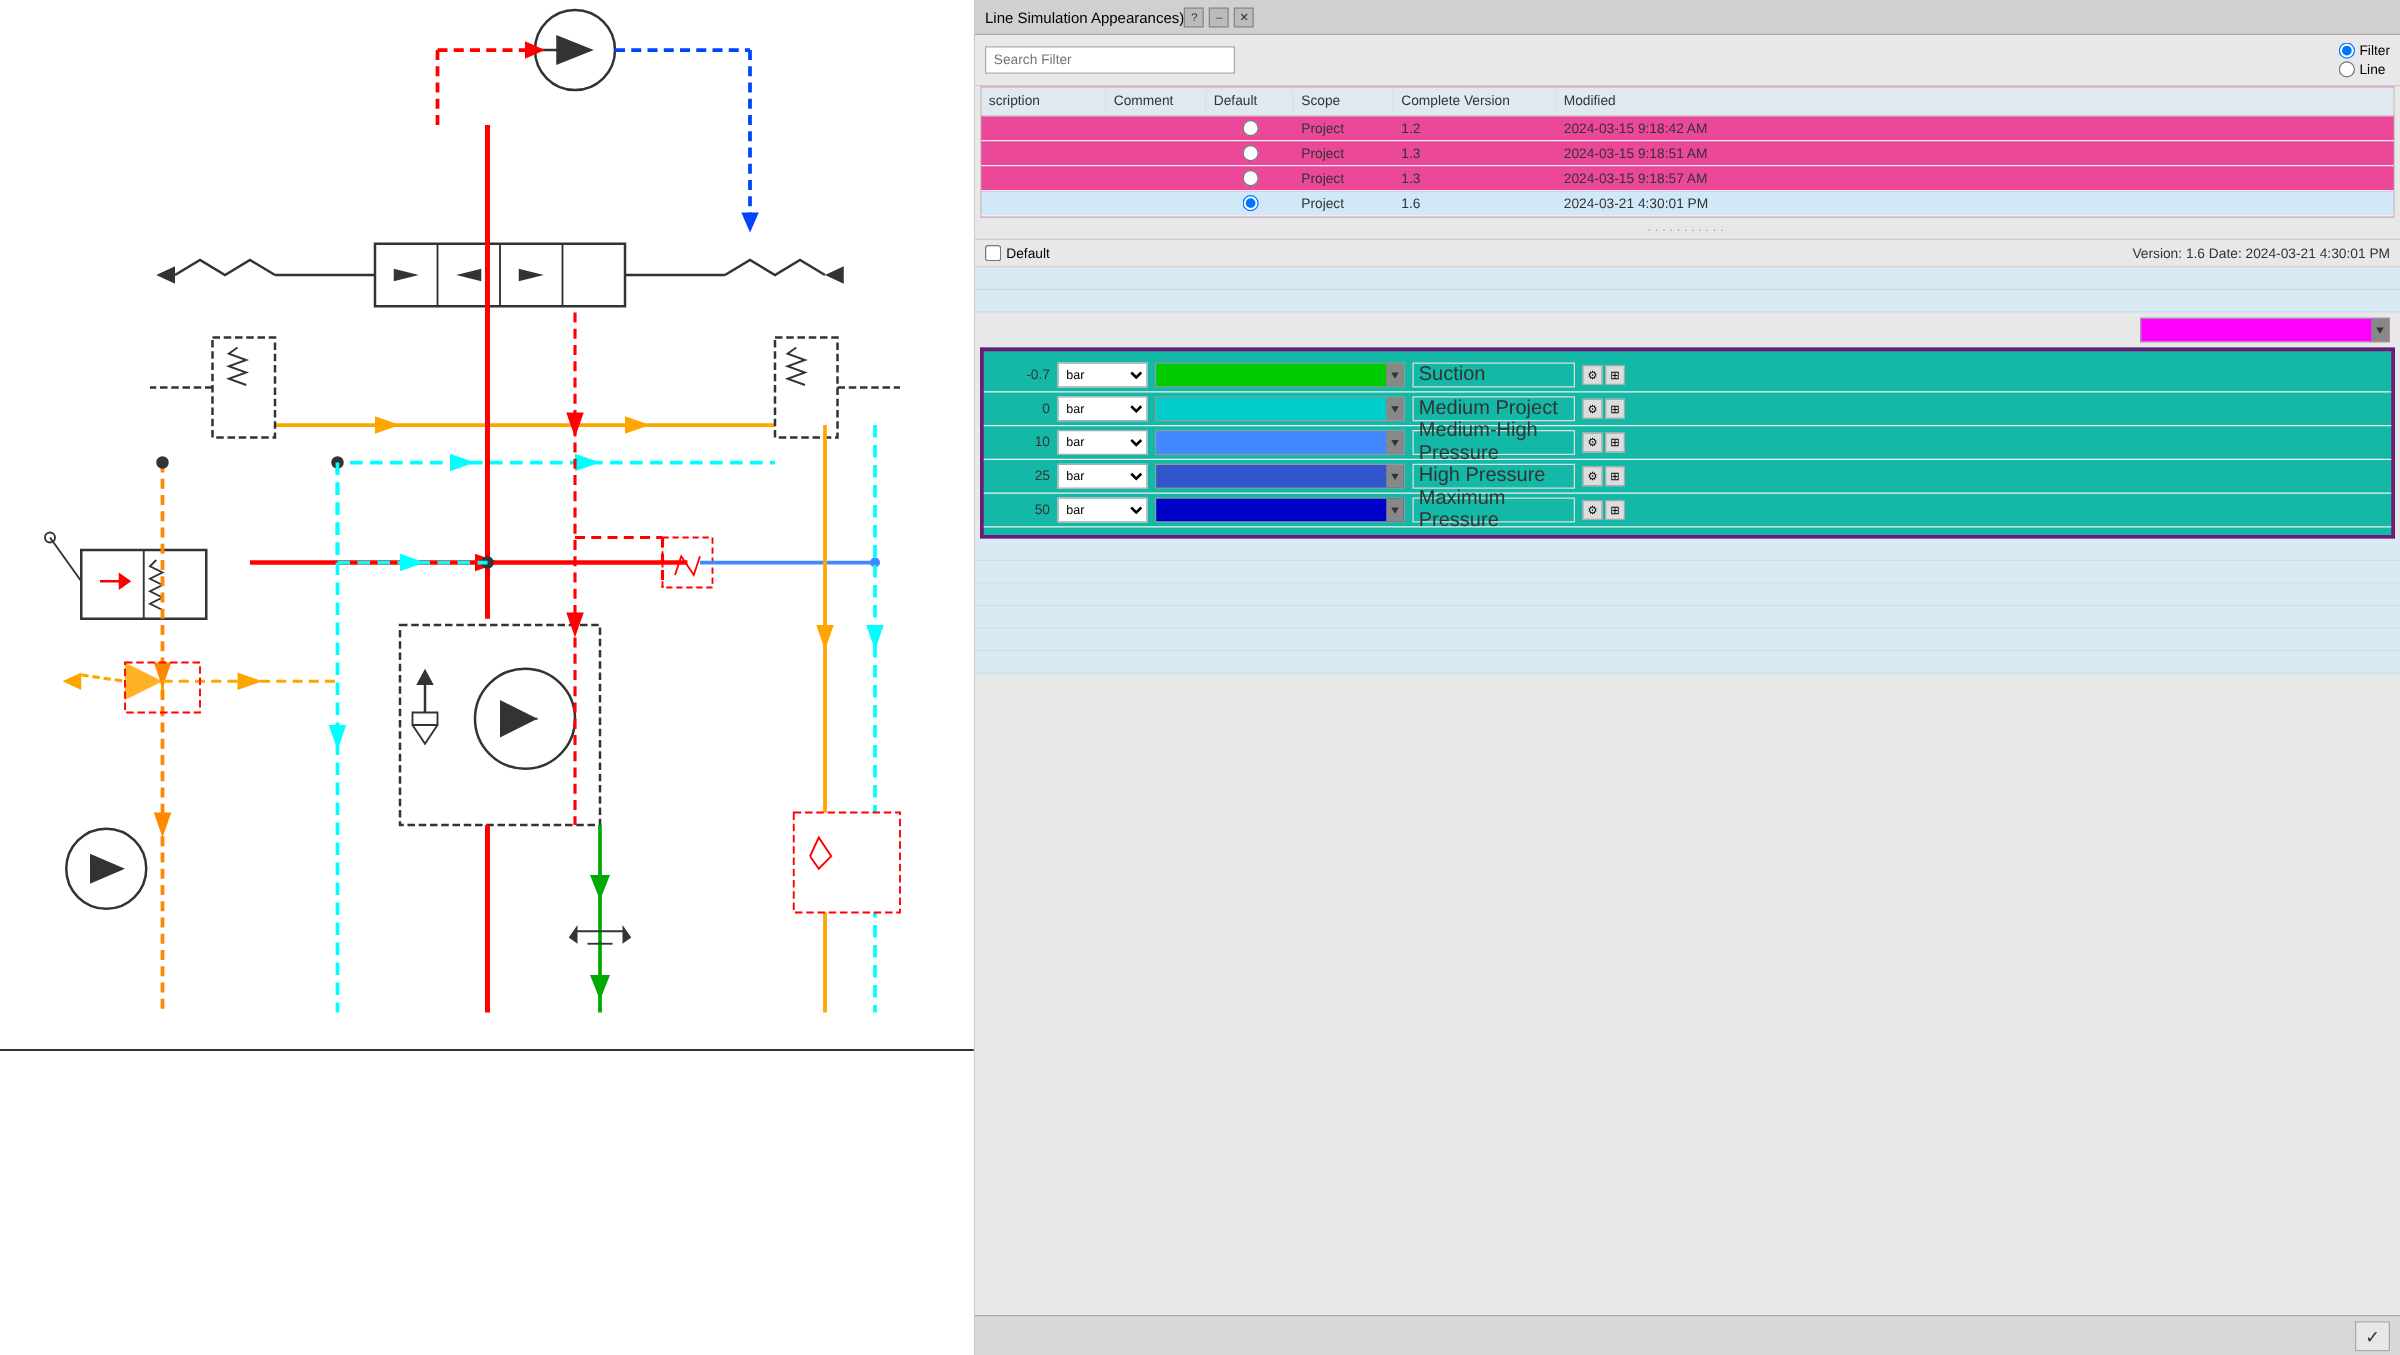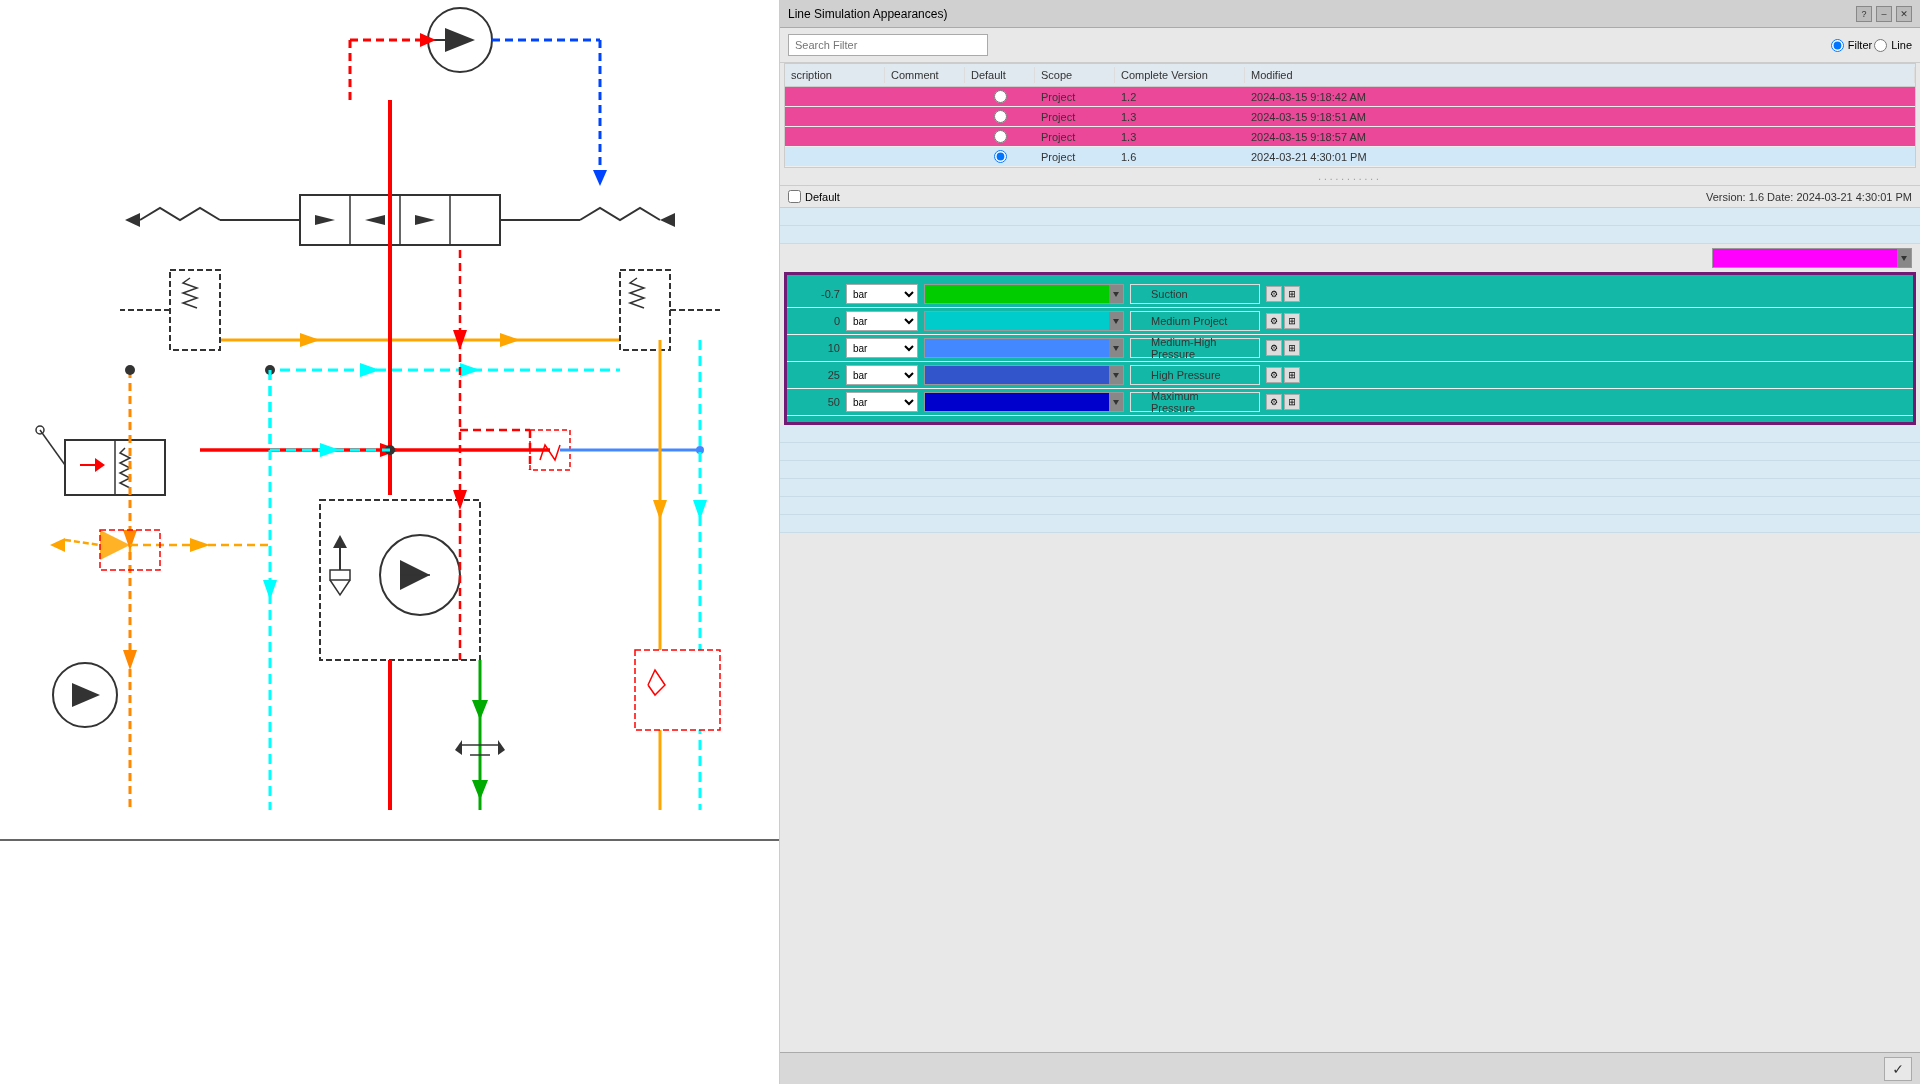--- a/index.html
+++ b/index.html
@@ -32,21 +32,20 @@
       flex-direction: column;
     }
 
     
     #title-bar {
       background: #d0d0d0;
       border-bottom: 1px solid #aaa;
       padding: 3px 8px;
       display: flex;
       align-items: center;
-      justify-content: space-between;
       height: 28px;
     }
 
     #title-bar-buttons {
       display: flex;
       gap: 4px;
       align-items: center;
     }
 
     .title-btn {
@@ -78,21 +77,21 @@
       height: 22px;
       border: 1px solid #aaa;
       background: white;
       padding: 0 6px;
       font-size: 11px;
       color: #aaa;
     }
 
     .radio-group {
       display: flex;
-      flex-direction: row;
+      flex-direction: column;
       gap: 2px;
     }
 
     .radio-item {
       display: flex;
       align-items: center;
       gap: 4px;
       font-size: 11px;
     }
 
@@ -231,23 +230,23 @@
       width: 14px;
       height: 100%;
       background: #888;
       display: flex;
       align-items: center;
       justify-content: center;
     }
 
     .pressure-label {
       width: 130px;
-      font-size: 11px;
+      font-size: 16px;
       color: #333;
-      padding: 0 20px;
+      padding: 0 4px;
       border: 1px solid #ddd;
       height: 20px;
       display: flex;
       align-items: center;
     }
 
     .pressure-action-btns {
       display: flex;
       gap: 2px;
     }

